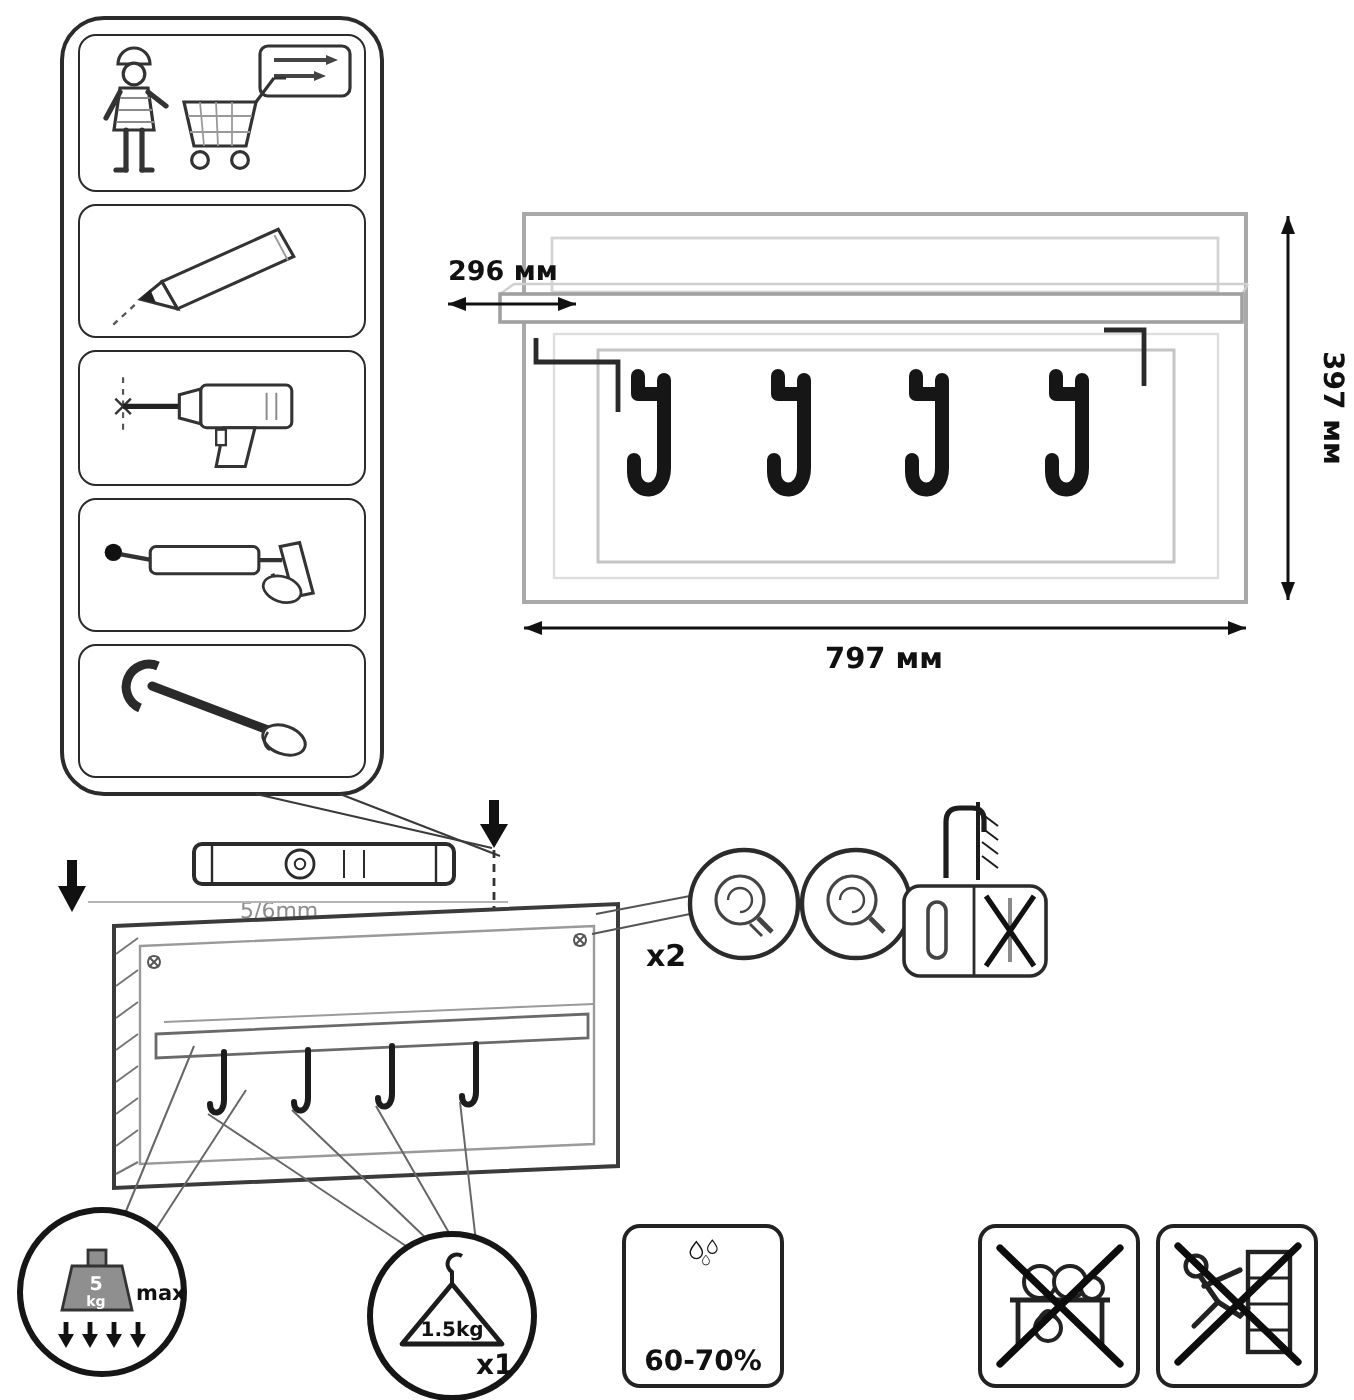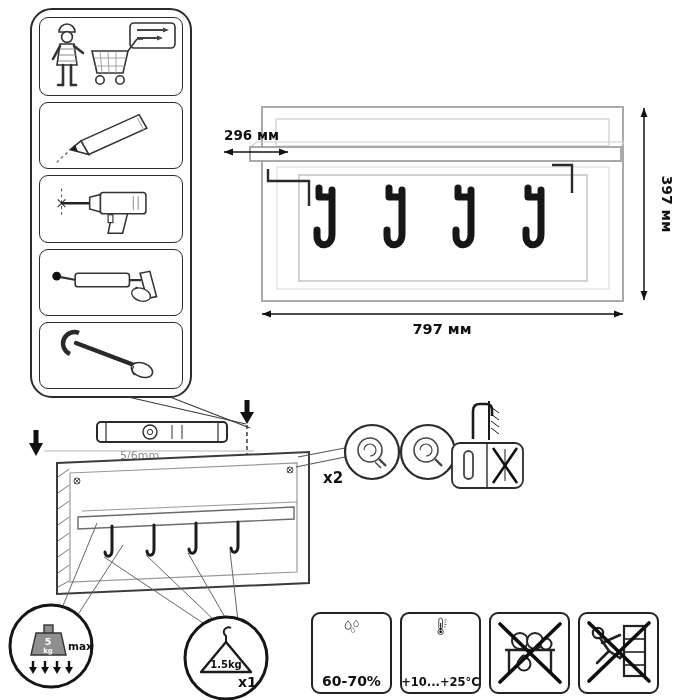--- a/index.html
+++ b/index.html
@@ -301,35 +301,20 @@
     <svg width="70" height="50" viewBox="0 0 70 50">
       <g fill="#fff" stroke="#111" stroke-width="2.2">
         <path transform="translate(23,24)" d="M 0 -12 C 5 -5 9.5 -1 9.5 5 A 9.5 9.5 0 1 1 -9.5 5 C -9.5 -1 -5 -5 0 -12 Z"></path>
         <path transform="translate(48,19) scale(0.78)" d="M 0 -12 C 5 -5 9.5 -1 9.5 5 A 9.5 9.5 0 1 1 -9.5 5 C -9.5 -1 -5 -5 0 -12 Z"></path>
         <path transform="translate(38,40) scale(0.58)" d="M 0 -12 C 5 -5 9.5 -1 9.5 5 A 9.5 9.5 0 1 1 -9.5 5 C -9.5 -1 -5 -5 0 -12 Z"></path>
       </g>
     </svg>
     <div class="badge-label humidity">60-70%</div>
   </div>
 
-  <div class="badge-square" style="left:400px;">
-    <svg width="70" height="50" viewBox="0 0 70 50">
-      <rect x="29" y="3" width="10" height="30" rx="5" fill="#fff" stroke="#111" stroke-width="2"></rect>
-      <circle cx="34" cy="40" r="7.5" fill="#fff" stroke="#111" stroke-width="2"></circle>
-      <rect x="32.6" y="16" width="2.8" height="20" fill="#111"></rect>
-      <circle cx="34" cy="40" r="3.8" fill="#111"></circle>
-      <g stroke="#111" stroke-width="1.6">
-        <line x1="44" y1="8" x2="50" y2="8"></line>
-          <line x1="44" y1="14" x2="48" y2="14"></line>
-        <line x1="44" y1="20" x2="50" y2="20"></line>
-          <line x1="44" y1="26" x2="48" y2="26"></line>
-      </g>
-    </svg>
-    <div class="badge-label temp">+10...+25°C</div>
-  </div>
 
   <div class="badge-square" style="left:489px;">
     <svg width="74" height="70" viewBox="0 0 74 70">
       <g fill="#fff" stroke="#222">
         <line x1="12" y1="32" x2="62" y2="32" stroke-width="2.4"></line>
         <line x1="16" y1="32" x2="16" y2="56" stroke-width="2.4"></line>
         <line x1="58" y1="32" x2="58" y2="56" stroke-width="2.4"></line>
         <circle cx="27" cy="23" r="8" stroke-width="2"></circle>
         <circle cx="42" cy="23" r="8" stroke-width="2"></circle>
         <circle cx="53" cy="26" r="5.5" stroke-width="2"></circle>

